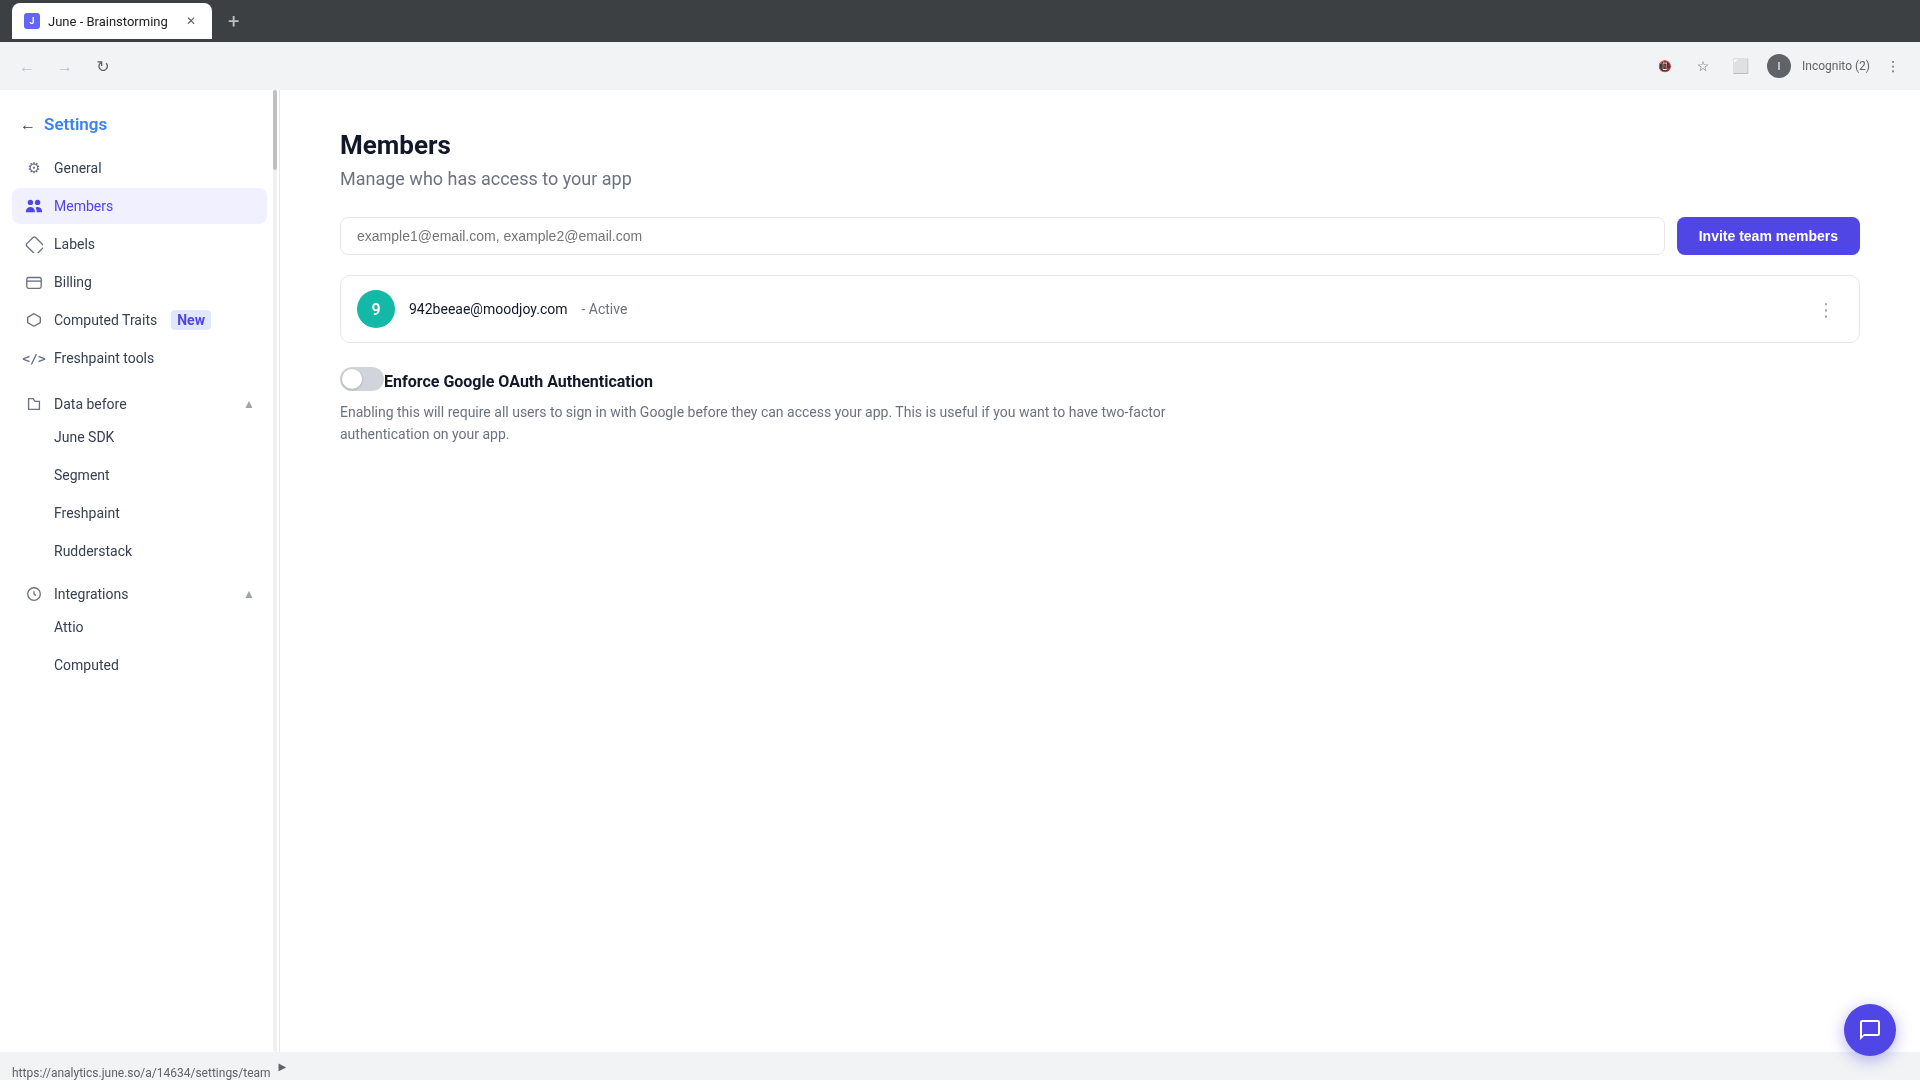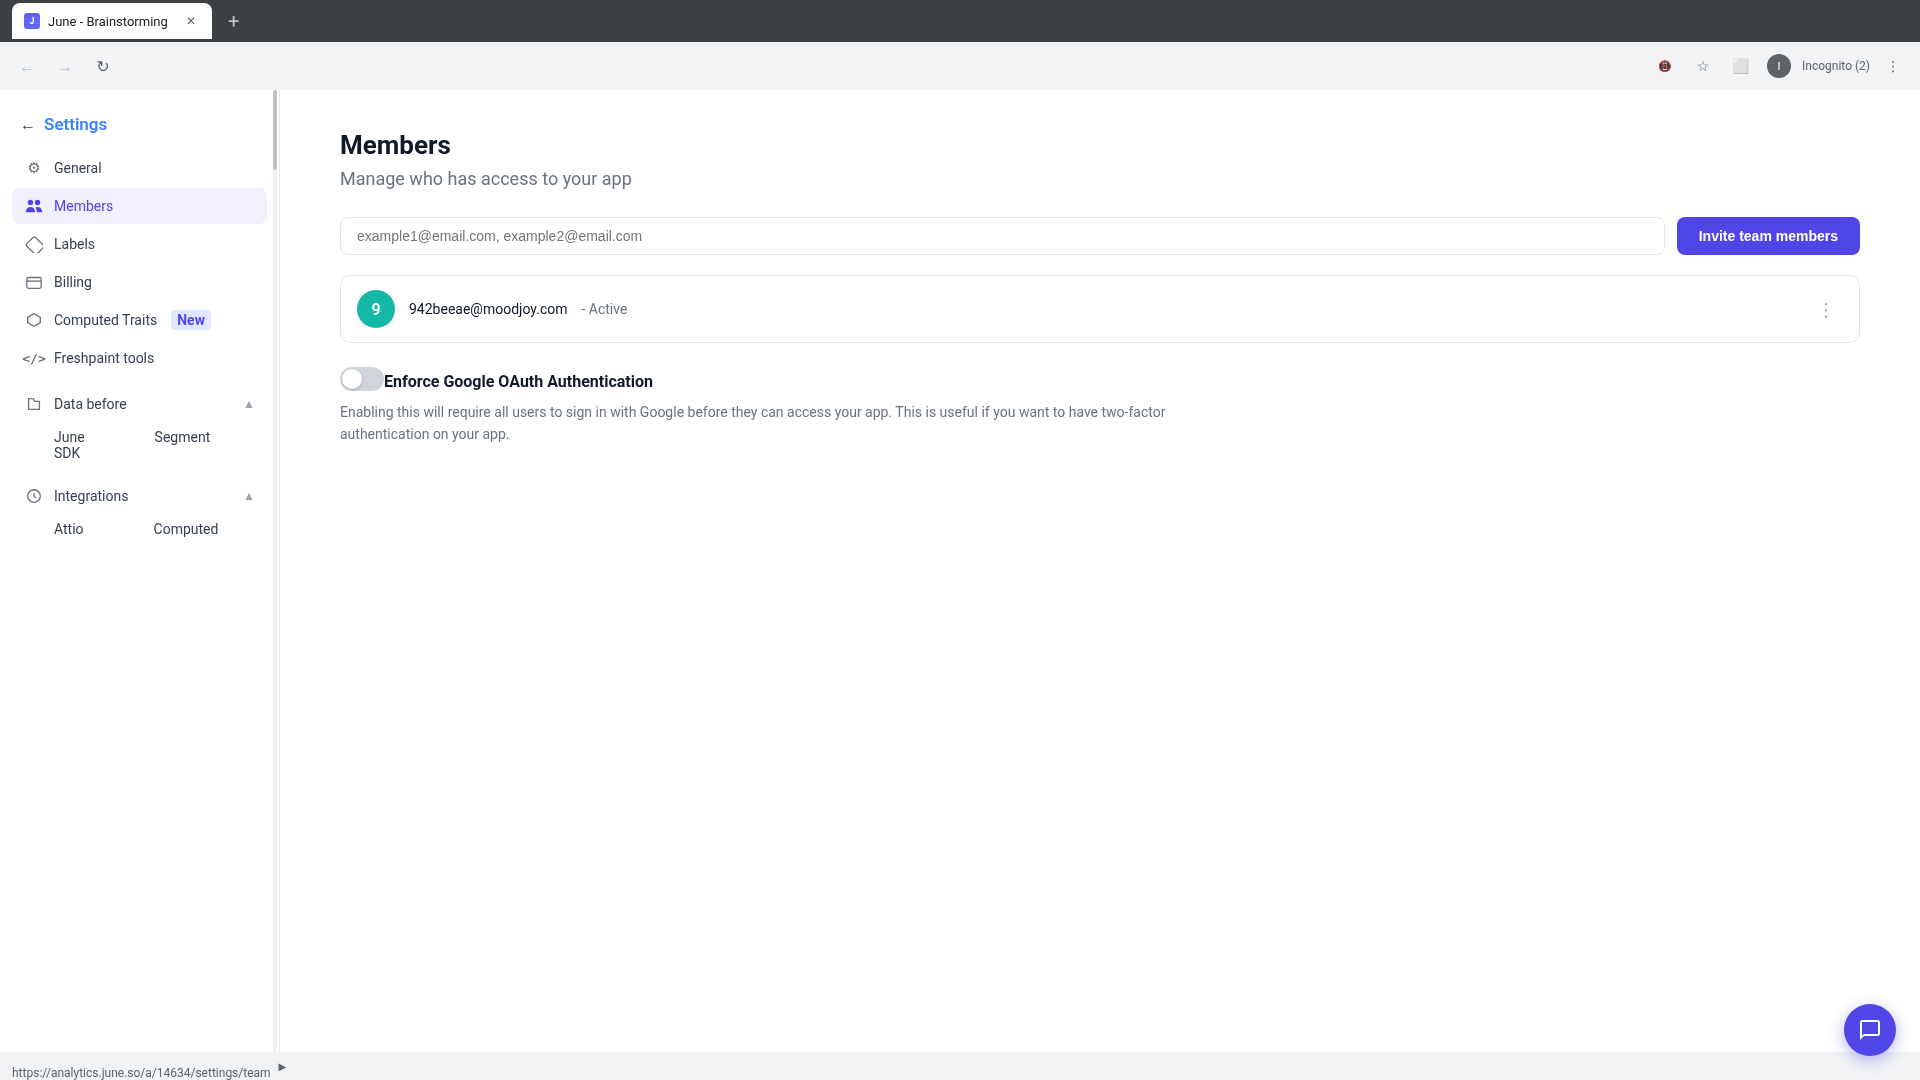--- a/index.html
+++ b/index.html
@@ -250,22 +250,22 @@
       color: #374151;
       border-radius: 8px;
     }
     .chevron-icon {
       margin-left: auto;
       color: #9ca3af;
       font-size: 12px;
     }
     .sidebar-subitems {
       display: flex;
-      flex-direction: row;
-      gap: 16px;
+      flex-direction: column;
+      gap: 8px;
     }
     .sidebar-subitem {
       padding: 7px 12px 7px 42px;
       font-size: 14px;
       color: #374151;
       cursor: pointer;
       border-radius: 8px;
     }
 
     

